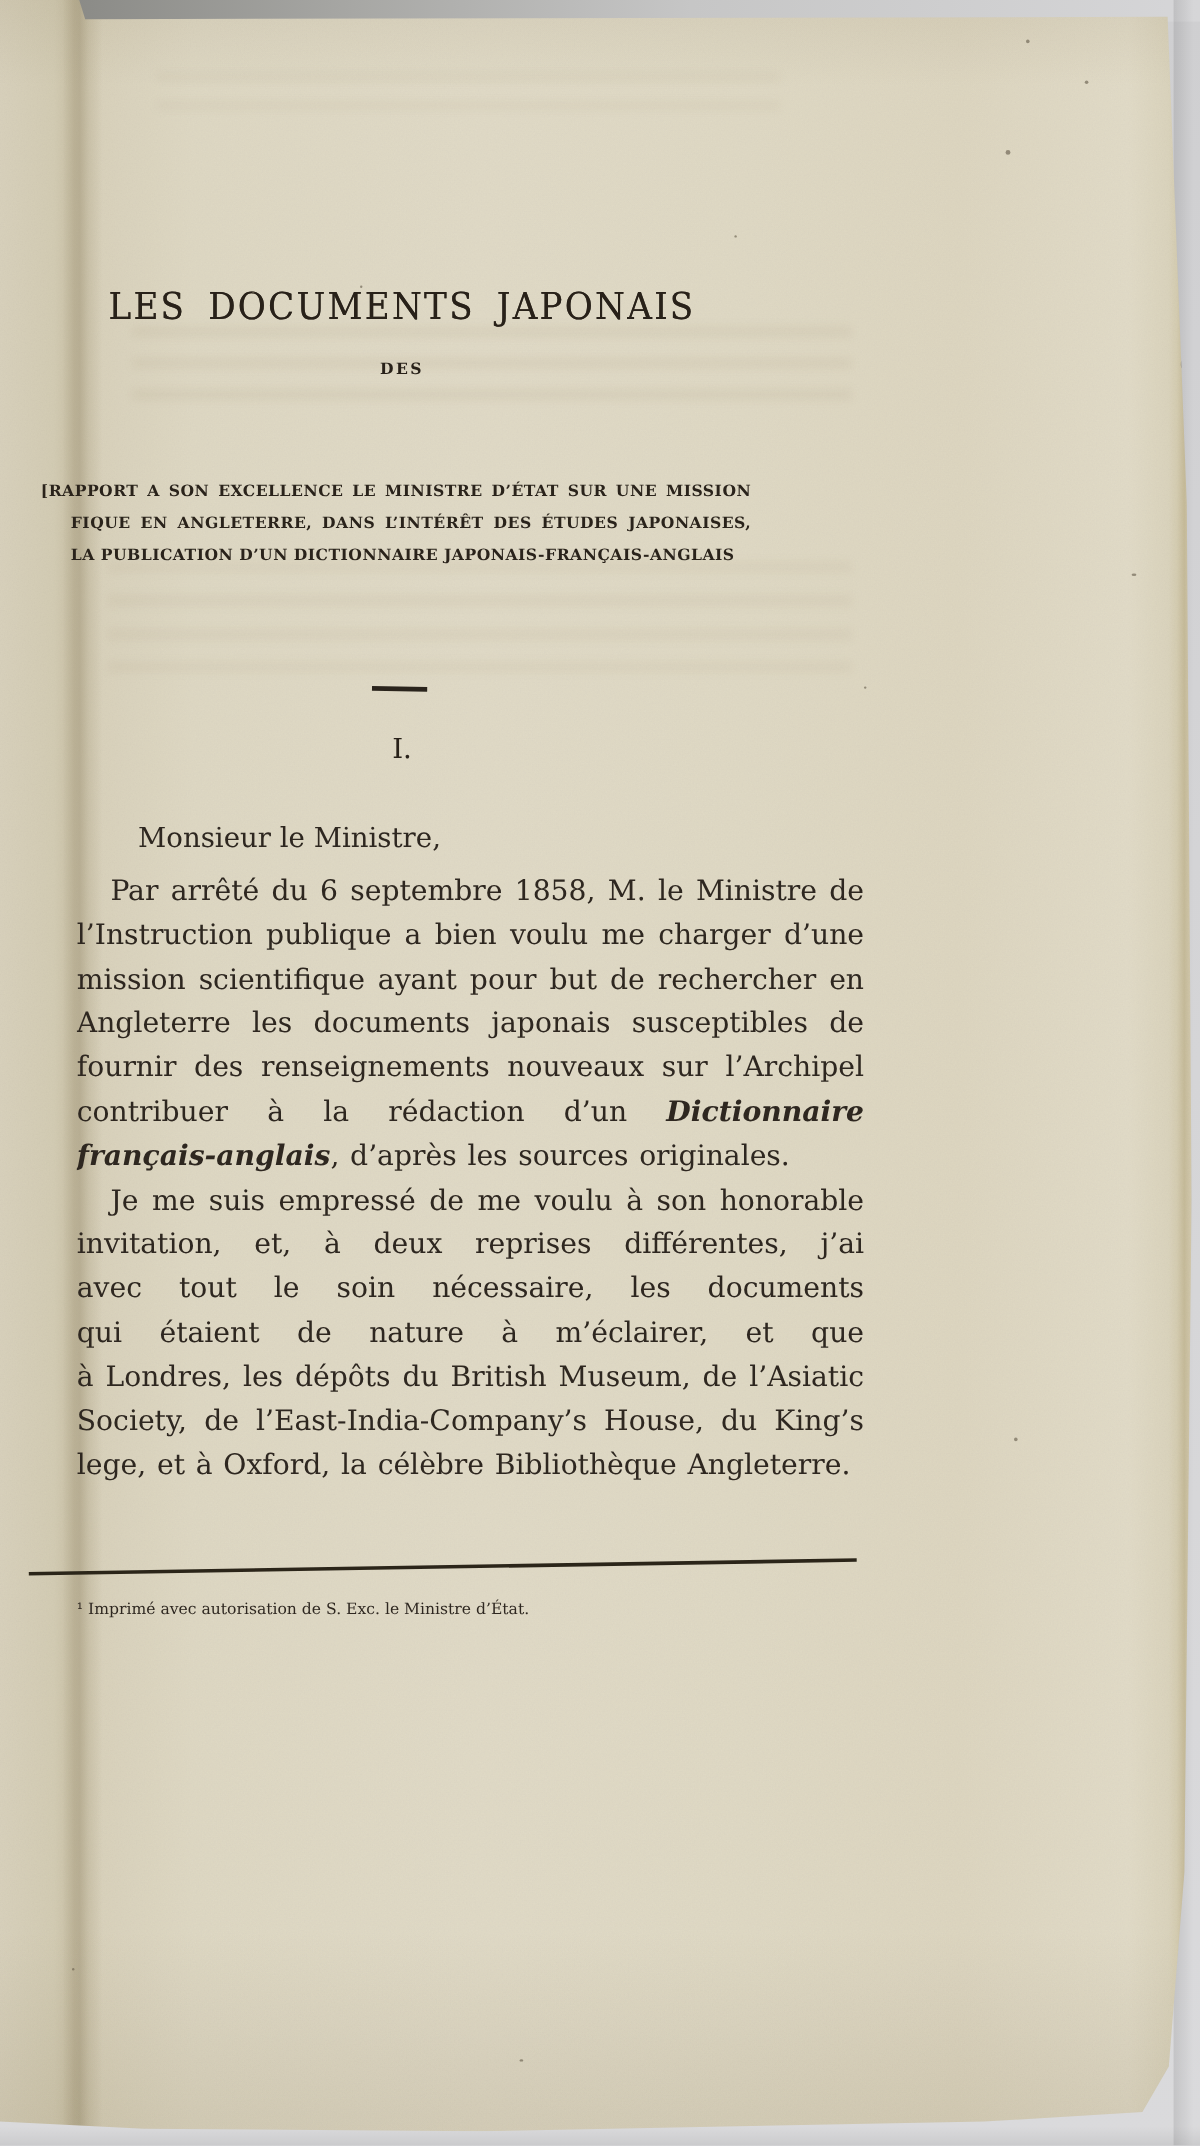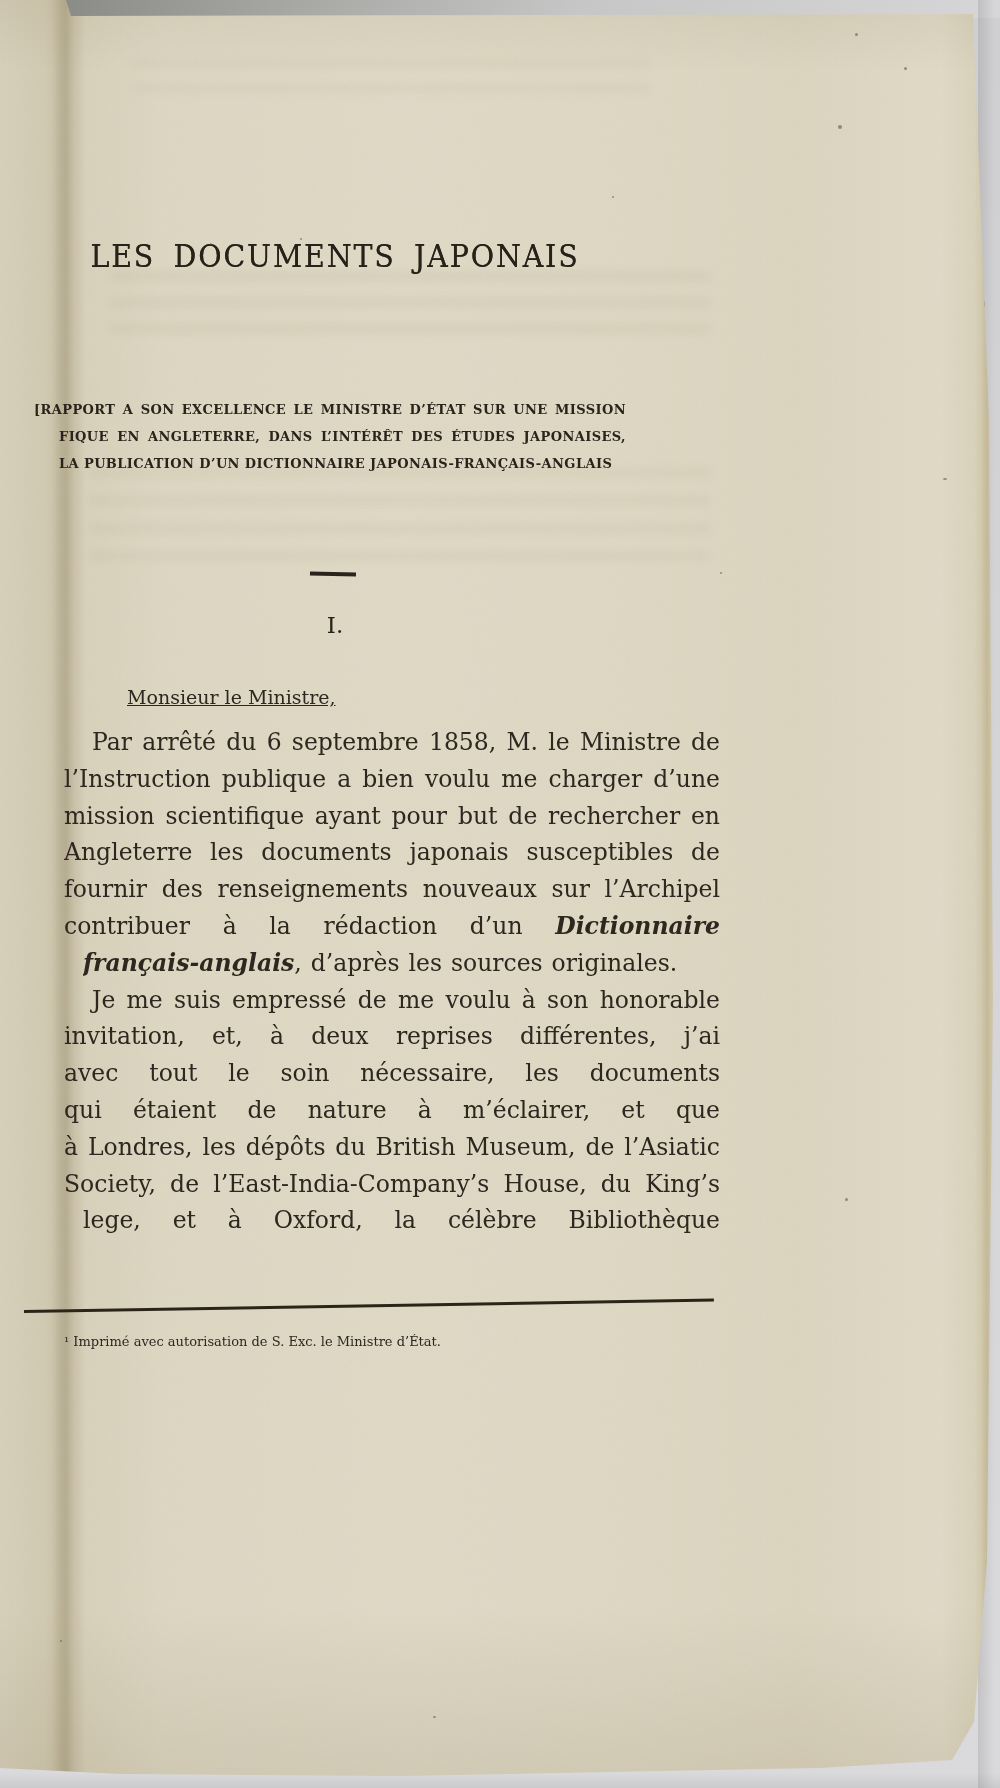--- a/index.html
+++ b/index.html
@@ -46,25 +46,25 @@
     text-shadow:0 0 0.5px rgba(40,33,25,0.8);white-space:nowrap;}
   .des{top:301px;font-size:13px;font-weight:bold;letter-spacing:2px;}
   .biblio{top:345px;font-size:18px;font-weight:bold;letter-spacing:1.6px;word-spacing:5px;white-space:nowrap;}
   .rapport{position:absolute;left:34px;top:396px;width:592px;color:#2a231b;
     font-size:13px;font-weight:bold;letter-spacing:0.4px;}
   .rapport .rl{line-height:27px;height:27px;overflow:hidden;}
   .jfull{text-align:justify;text-align-last:justify;}
   .rind{padding-left:25px;}
   .section-dash{position:absolute;left:310px;top:572px;width:46px;height:3.5px;background:#2a241c;transform:rotate(1deg);}
   .roman{top:612px;font-size:23px;}
-  .salutation{position:absolute;left:52px;top:686px;width:656px;padding-left:75px;
-    font-size:19px;box-sizing:border-box;text-decoration:underline;}
+  .salutation{position:absolute;left:40px;top:686px;width:656px;padding-left:75px;
+    font-size:23px;box-sizing:border-box;}
   .bodytext{position:absolute;left:64px;top:724px;width:656px;font-size:23.5px;word-spacing:1.5px;}
   .bl{height:36.8px;line-height:36.8px;overflow:hidden;text-align:justify;text-align-last:justify;}
-  .bl.end{text-align-last:left;margin-left:19px;}
+  .bl.end{text-align-last:left;}
   .bl.ind{text-indent:28px;}
   .it{font-style:italic;font-weight:bold;}
   .fn-rule{position:absolute;left:24px;top:1310px;width:690px;height:3px;background:#2b2519;
     transform:rotate(-0.95deg);transform-origin:left center;}
   .footnote{position:absolute;left:52px;top:1334px;width:656px;padding-left:12px;
     font-size:13px;box-sizing:border-box;}
 </style>
 </head>
 <body>
 
@@ -75,20 +75,21 @@
 
 <div class="page">
   <div class="crease"></div>
   <div class="fore-edge"></div>
 
   <div class="ghost g3"></div>
   <div class="ghost g1"></div>
   <div class="ghost g2"></div>
 
   <div class="headings title">LES DOCUMENTS JAPONAIS</div>
+  <div class="headings des">DES</div>
 
   <div class="rapport">
     <div class="rl jfull">[RAPPORT A SON EXCELLENCE LE MINISTRE D’ÉTAT SUR UNE MISSION SCIENTI-</div>
     <div class="rl jfull rind">FIQUE EN ANGLETERRE, DANS L’INTÉRÊT DES ÉTUDES JAPONAISES, ET POUR</div>
     <div class="rl rind">LA PUBLICATION D’UN DICTIONNAIRE JAPONAIS-FRANÇAIS-ANGLAIS ¹.]</div>
   </div>
 
   <div class="section-dash"></div>
   <div class="headings roman ink">I.</div>
 

